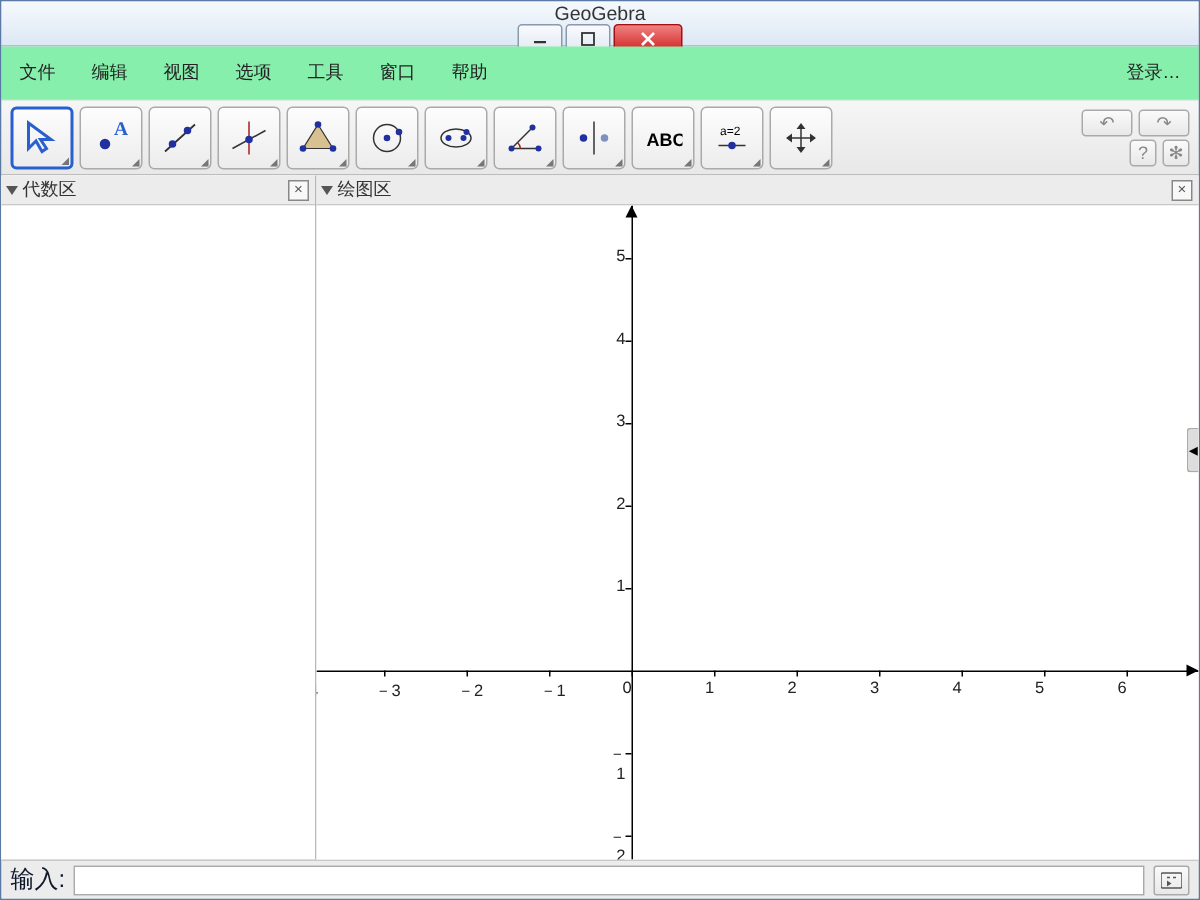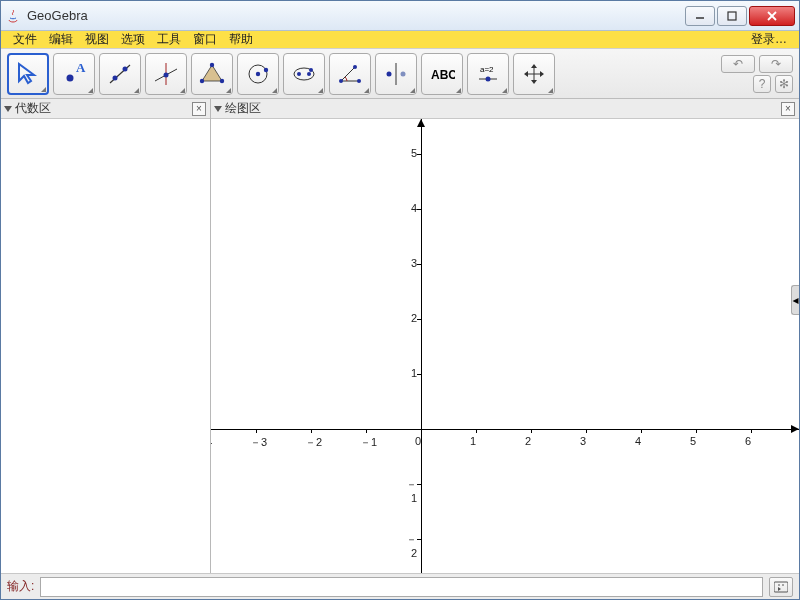--- a/index.html
+++ b/index.html
@@ -1,24 +1,24 @@
 <!DOCTYPE html>
 <html><head>
 <meta charset="utf-8">
 <style>
 * { box-sizing: border-box; margin: 0; padding: 0; }
 body { font-family: "Microsoft YaHei", SimSun, Arial, sans-serif; font-size: 12px; background: #fff; }
 .window { width: 800px; height: 600px; border: 1px solid #5a7aa3; background: #f0f0f0; display: flex; flex-direction: column; position: relative; }
-.titlebar { height: 30px; background: linear-gradient(#f5f9fd, #dde8f5); display: flex; align-items: center; padding: 0 4px; border-bottom: 1px solid #b0c0d0; }
+.titlebar { height: 30px; background: linear-gradient(#f5f9fd, #dde8f5); display: flex; align-items: center; padding: 0 4px; border-bottom: 1px solid #b0c0d0; flex-direction: column; }
 .titlebar .java-icon { width: 16px; height: 16px; margin-right: 6px; }
 .titlebar .title { flex: 1; color: #333; font-size: 13px; }
 .winbtns { display: flex; gap: 2px; }
 .winbtn { width: 30px; height: 20px; border: 1px solid #8a9aab; border-radius: 3px; background: linear-gradient(#f8fafd,#e2e8f2); display: flex; align-items: center; justify-content: center; font-size: 10px; color: #333; }
 .winbtn.close { background: linear-gradient(#f08080,#d02020); border-color: #a01010; color: #fff; width: 46px; }
-.menubar { height: 18px; background: #fde047; display: flex; align-items: center; padding: 0 6px; border-bottom: 1px solid #d0d0d0; }
+.menubar { height: 36px; background: #86efac; display: flex; align-items: center; padding: 0 6px; border-bottom: 1px solid #d0d0d0; gap: 12px; }
 .menubar .mitem { padding: 2px 6px; color: #222; cursor: default; }
 .menubar .spacer { flex: 1; }
 .toolbar { height: 50px; background: linear-gradient(#f6f6f6,#e8e8e8); border-bottom: 1px solid #bcbcbc; display: flex; align-items: center; padding: 4px 6px; gap: 4px; }
 .toolbtn { width: 42px; height: 42px; background: linear-gradient(#fdfdfd,#ececec); border: 1px solid #aaa; border-radius: 4px; display: flex; align-items: center; justify-content: center; position: relative; }
 .toolbtn.selected { border: 2px solid #2a5fd0; }
 .toolbtn .dd { position: absolute; right: 1px; bottom: 1px; width: 0; height: 0; border-left: 5px solid transparent; border-bottom: 5px solid #777; }
 .toolspacer { flex: 1; }
 .rightctrls { display: flex; flex-direction: column; gap: 2px; align-items: flex-end; }
 .urrow { display: flex; gap: 4px; }
 .smbtn { width: 34px; height: 18px; border: 1px solid #aaa; border-radius: 3px; background: linear-gradient(#fafafa,#e8e8e8); display: flex; align-items: center; justify-content: center; color: #888; font-size: 12px; }
@@ -31,21 +31,21 @@
 .leftbody { flex: 1; background: #fff; }
 .rightpane { flex: 1; display: flex; flex-direction: column; position: relative; }
 .graphbody { flex: 1; position: relative; background: #fff; overflow: hidden; }
 .axis-x, .axis-y { position: absolute; background: #000; }
 .axis-x { height: 1px; left: 0; right: 0; }
 .axis-y { width: 1px; top: 0; bottom: 0; }
 .tick { position: absolute; background: #000; }
 .ticklbl { position: absolute; font-size: 11px; color: #222; font-family: Arial; }
 .arrow { position: absolute; width: 0; height: 0; }
 .inputbar { height: 26px; background: #ececec; border-top: 1px solid #c8c8c8; display: flex; align-items: center; padding: 0 6px; gap: 6px; }
-.inputbar label { color: #7f1d1d; font-size: 12px; }
+.inputbar label { color: #0f172a; font-size: 16px; }
 .inputbar input { flex: 1; height: 20px; border: 1px solid #aaa; padding: 0 4px; background: #fff; font-size: 12px; }
 .inputbar .kbd { width: 24px; height: 20px; border: 1px solid #aaa; background: linear-gradient(#fafafa,#e8e8e8); display: flex; align-items: center; justify-content: center; border-radius: 2px; }
 .sidegrab { position: absolute; right: 0; top: 50%; transform: translateY(-50%); width: 8px; height: 30px; background: #ddd; border: 1px solid #aaa; border-right: none; border-radius: 3px 0 0 3px; display:flex; align-items:center; justify-content:center; }
 </style>
 </head>
 <body>
 <div class="window">
 
   <div class="titlebar">
     <svg class="java-icon" viewBox="0 0 16 16">

